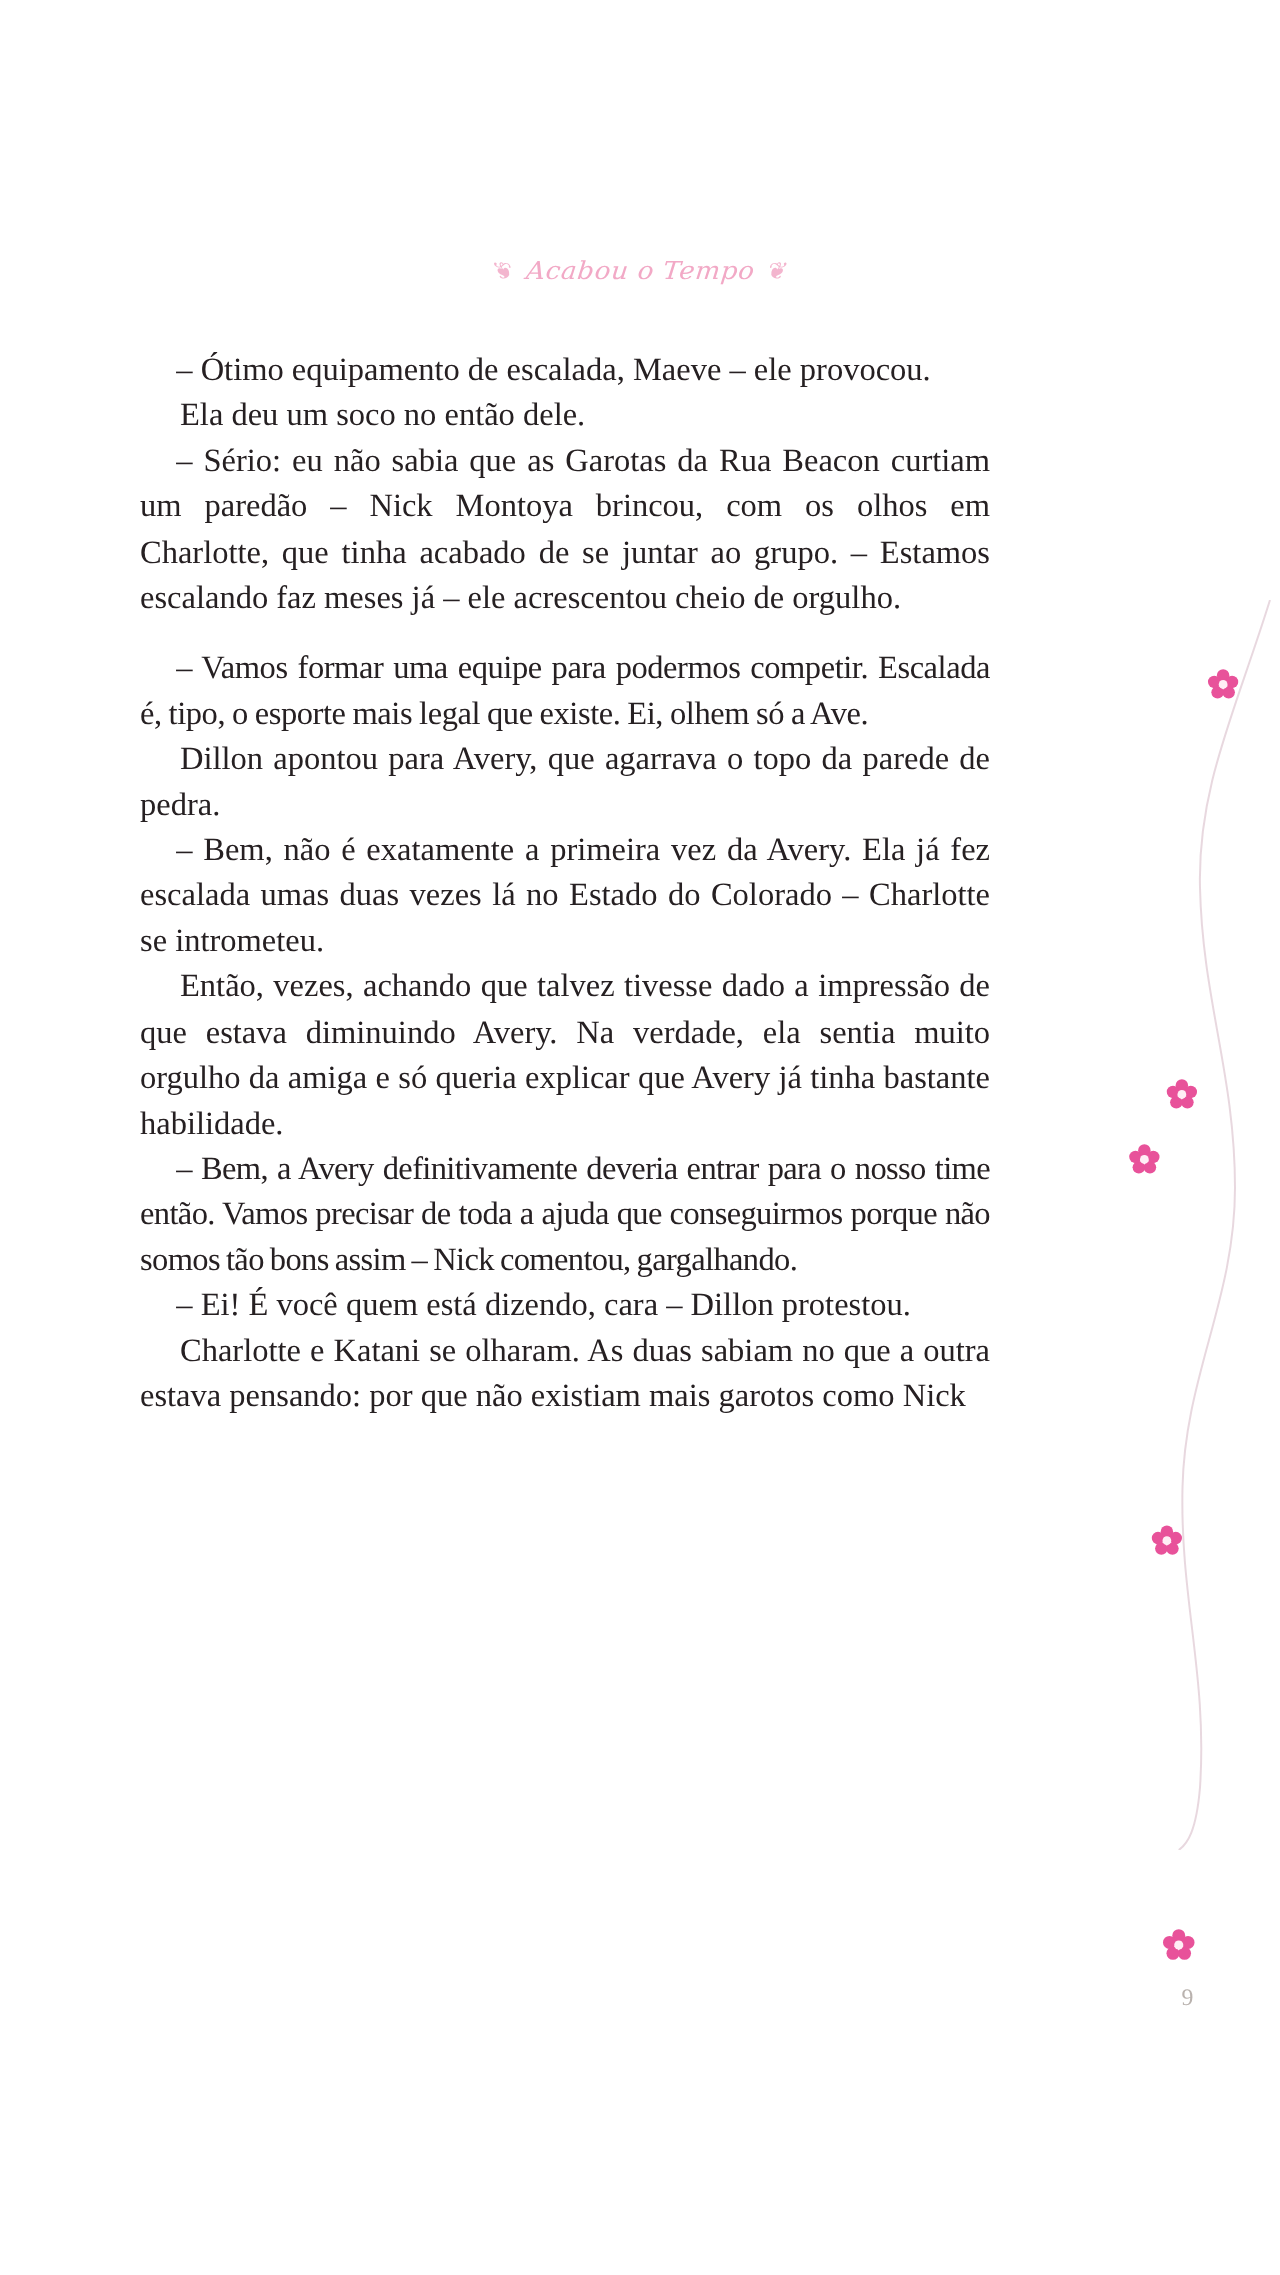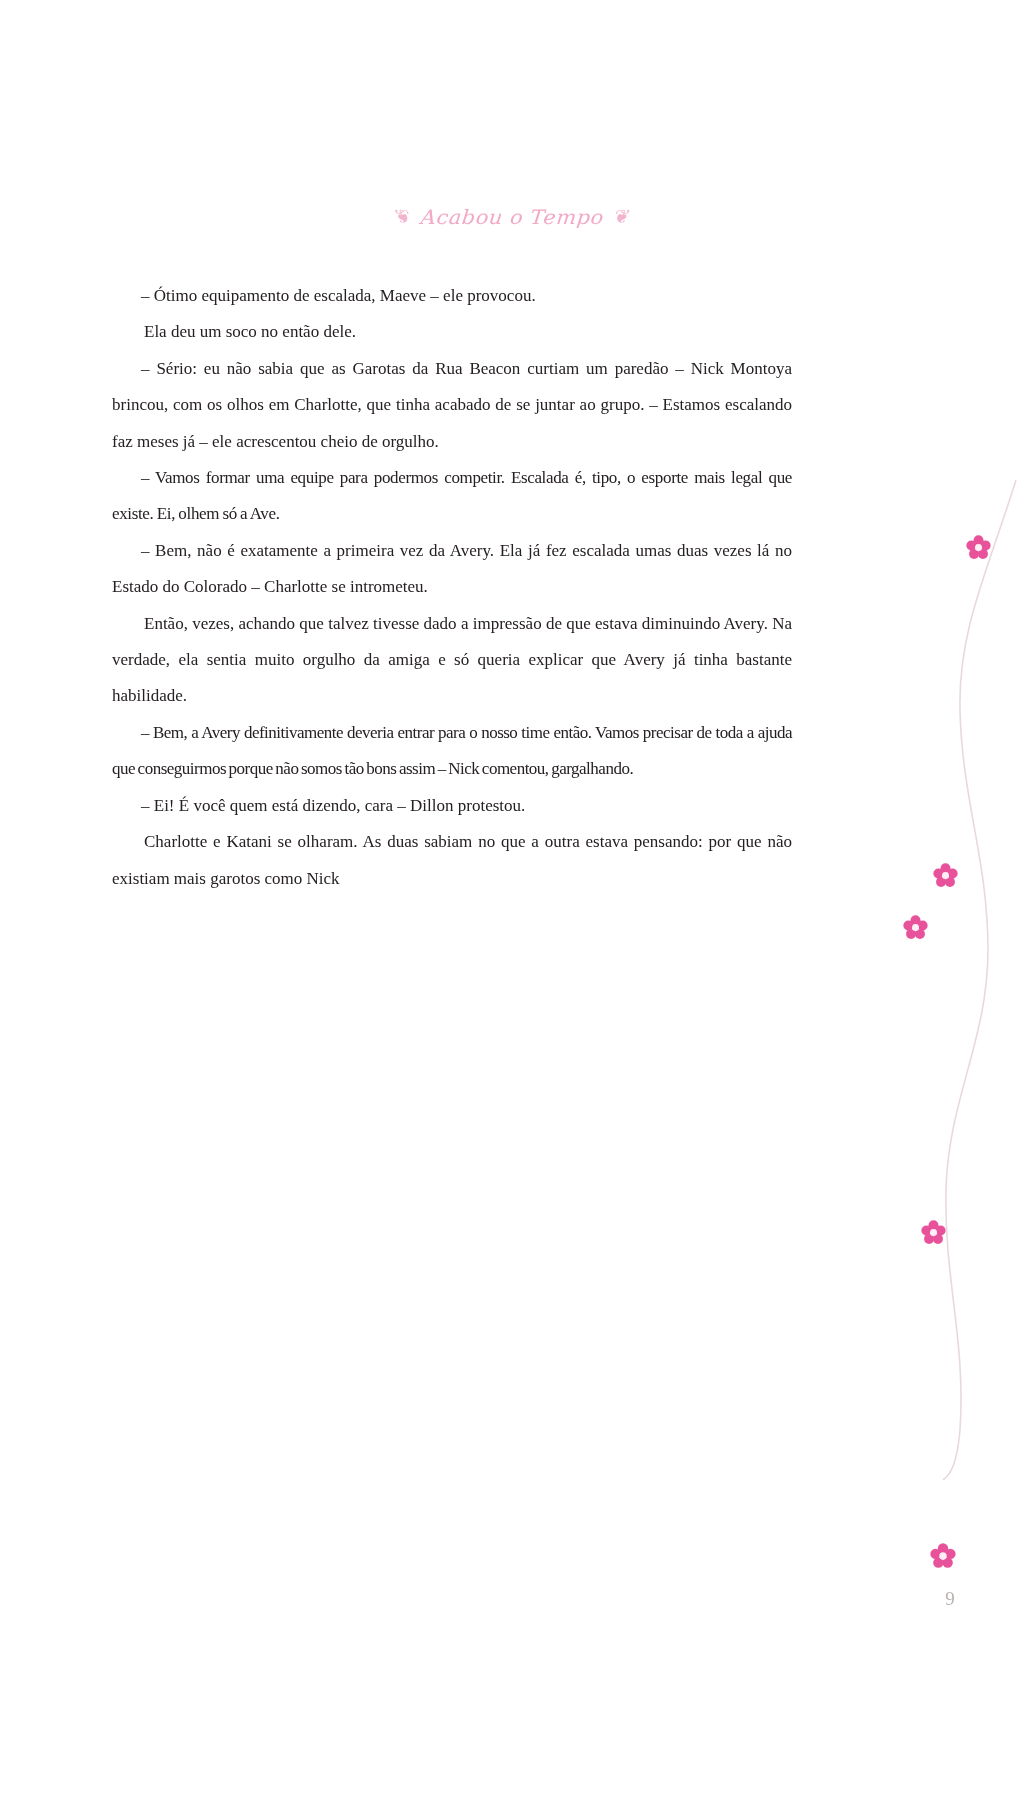--- a/index.html
+++ b/index.html
@@ -54,38 +54,39 @@
     vertical-align: middle;
     transform: skewX(-6deg) scaleY(0.94);
   }
 
   
   #body-text {
     position: absolute;
     left: 112px;
     top: 278px;
     width: 680px;
-    font-size: 17px;
+    font-size: 26px;
     line-height: 36.4px;
     text-align: justify;
     text-justify: inter-word;
     color: #262022;
     -webkit-font-smoothing: antialiased;
   }
   #body-text p {
     margin: 0;
     text-indent: 32px;
     text-align: justify;
   }
   #body-text p.dash {
     text-indent: 29px;
   }
   #body-text p.tight {
     letter-spacing: -0.35px;
     word-spacing: -0.6px;
+    margin-top: 20px;
   }
   #body-text p.tighter {
     letter-spacing: -0.5px;
     word-spacing: -1.2px;
   }
 
   
   #vine {
     position: absolute;
     top: 480px;
@@ -120,20 +121,21 @@
 
   <div id="running-head">
     <span class="flourish left" style="color: rgb(242, 169, 198);">❦</span><span class="rh-title" style="color: rgb(242, 169, 198);">Acabou o Tempo</span><span class="flourish right" style="color: rgb(242, 169, 198);">❦</span>
   </div>
 
   <div id="body-text" style="color: rgb(38, 32, 34);">
       <p class="dash">– Ótimo equipamento de escalada, Maeve – ele provocou.</p>
       <p>Ela deu um soco no então dele.</p>
       <p class="dash">– Sério: eu não sabia que as Garotas da Rua Beacon curtiam um paredão – Nick Montoya brincou, com os olhos em Charlotte, que tinha acabado de se juntar ao grupo. – Estamos escalando faz meses já – ele acrescentou cheio de orgulho.</p>
       <p class="dash tight">– Vamos formar uma equipe para podermos competir. Escalada é, tipo, o esporte mais legal que existe. Ei, olhem só a Ave.</p>
+      <p>Dillon apontou para Avery, que agarrava o topo da parede de pedra.</p>
       <p class="dash">– Bem, não é exatamente a primeira vez da Avery. Ela já fez escalada umas duas vezes lá no Estado do Colorado – Charlotte se intrometeu.</p>
       <p>Então, vezes, achando que talvez tivesse dado a impressão de que estava diminuindo Avery. Na verdade, ela sentia muito orgulho da amiga e só queria explicar que Avery já tinha bastante habilidade.</p>
       <p class="dash tighter">– Bem, a Avery definitivamente deveria entrar para o nosso time então. Vamos precisar de toda a ajuda que conseguirmos porque não somos tão bons assim – Nick comentou, gargalhando.</p>
       <p class="dash">– Ei! É você quem está dizendo, cara – Dillon protestou.</p>
       <p>Charlotte e Katani se olharam. As duas sabiam no que a outra estava pensando: por que não existiam mais garotos como Nick</p>
     </div>
 
   <div id="vine">
     <svg width="186" height="1000" viewBox="0 0 186 1000" style="position:absolute;left:0;top:0;">
       <path d="M 178 0 C 150 90, 120 150, 122 230 C 124 320, 150 380, 150 470 C 150 560, 110 620, 108 710 C 106 800, 128 860, 122 950 C 119 985, 112 995, 105 1000" fill="none" stroke="#e7d6dd" stroke-width="1.6" opacity="0.95"></path>

